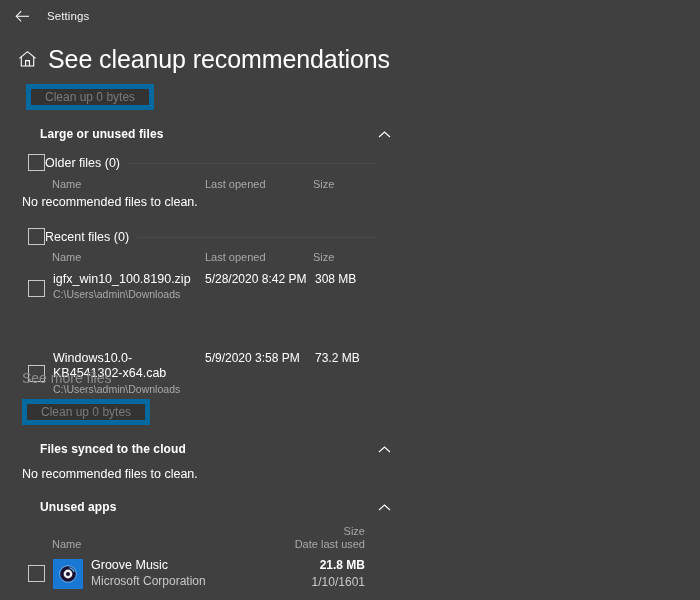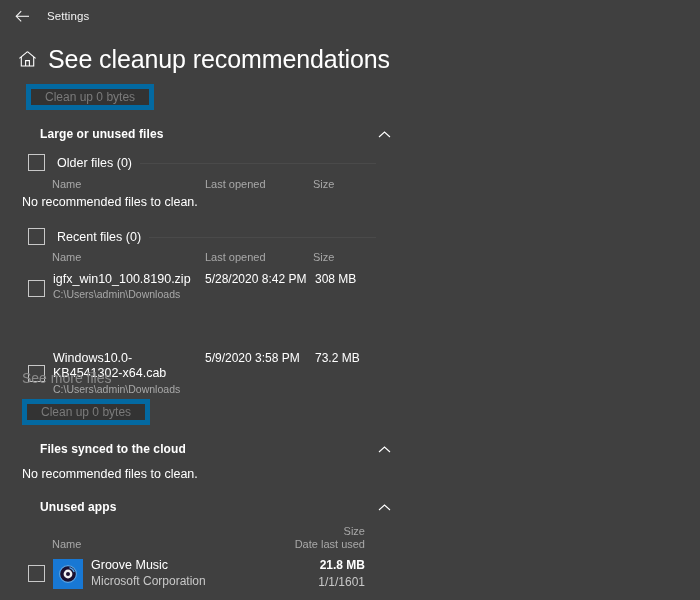--- a/index.html
+++ b/index.html
@@ -133,21 +133,20 @@
   .group-row {
     position: absolute;
     left: 28px;
     display: flex;
     align-items: center;
     width: 348px;
   }
   .group-label {
     font-size: 12.5px;
     color: #ffffff;
-    margin-left: 12px;
     white-space: nowrap;
   }
   .group-rule {
     flex: 1;
     height: 1px;
     background: #4a4a4a;
     margin-left: 8px;
     margin-top: 2px;
   }
 
@@ -387,16 +386,16 @@
         <circle cx="10" cy="10" r="8.4" fill="#1a1030"></circle>
         <circle cx="10" cy="10" r="8.4" fill="none" stroke="#5ba8e8" stroke-width="1.1"></circle>
         <circle cx="10" cy="10" r="4.4" fill="#f0f0f0"></circle>
         <circle cx="10" cy="10" r="2" fill="#1a1030"></circle>
         <path d="M11.5 3.6 A6.6 6.6 0 0 1 16.2 8" fill="none" stroke="#5ba8e8" stroke-width="1.3"></path>
       </svg>
     </span>
     <span class="app-name">Groove Music</span>
     <span class="app-pub">Microsoft Corporation</span>
     <span class="app-size">21.8 MB</span>
-    <span class="app-date">1/1/1601</span>
+    <span class="app-date">1/10/1601</span>
   </div>
 
 </div>
 
 </body></html>

